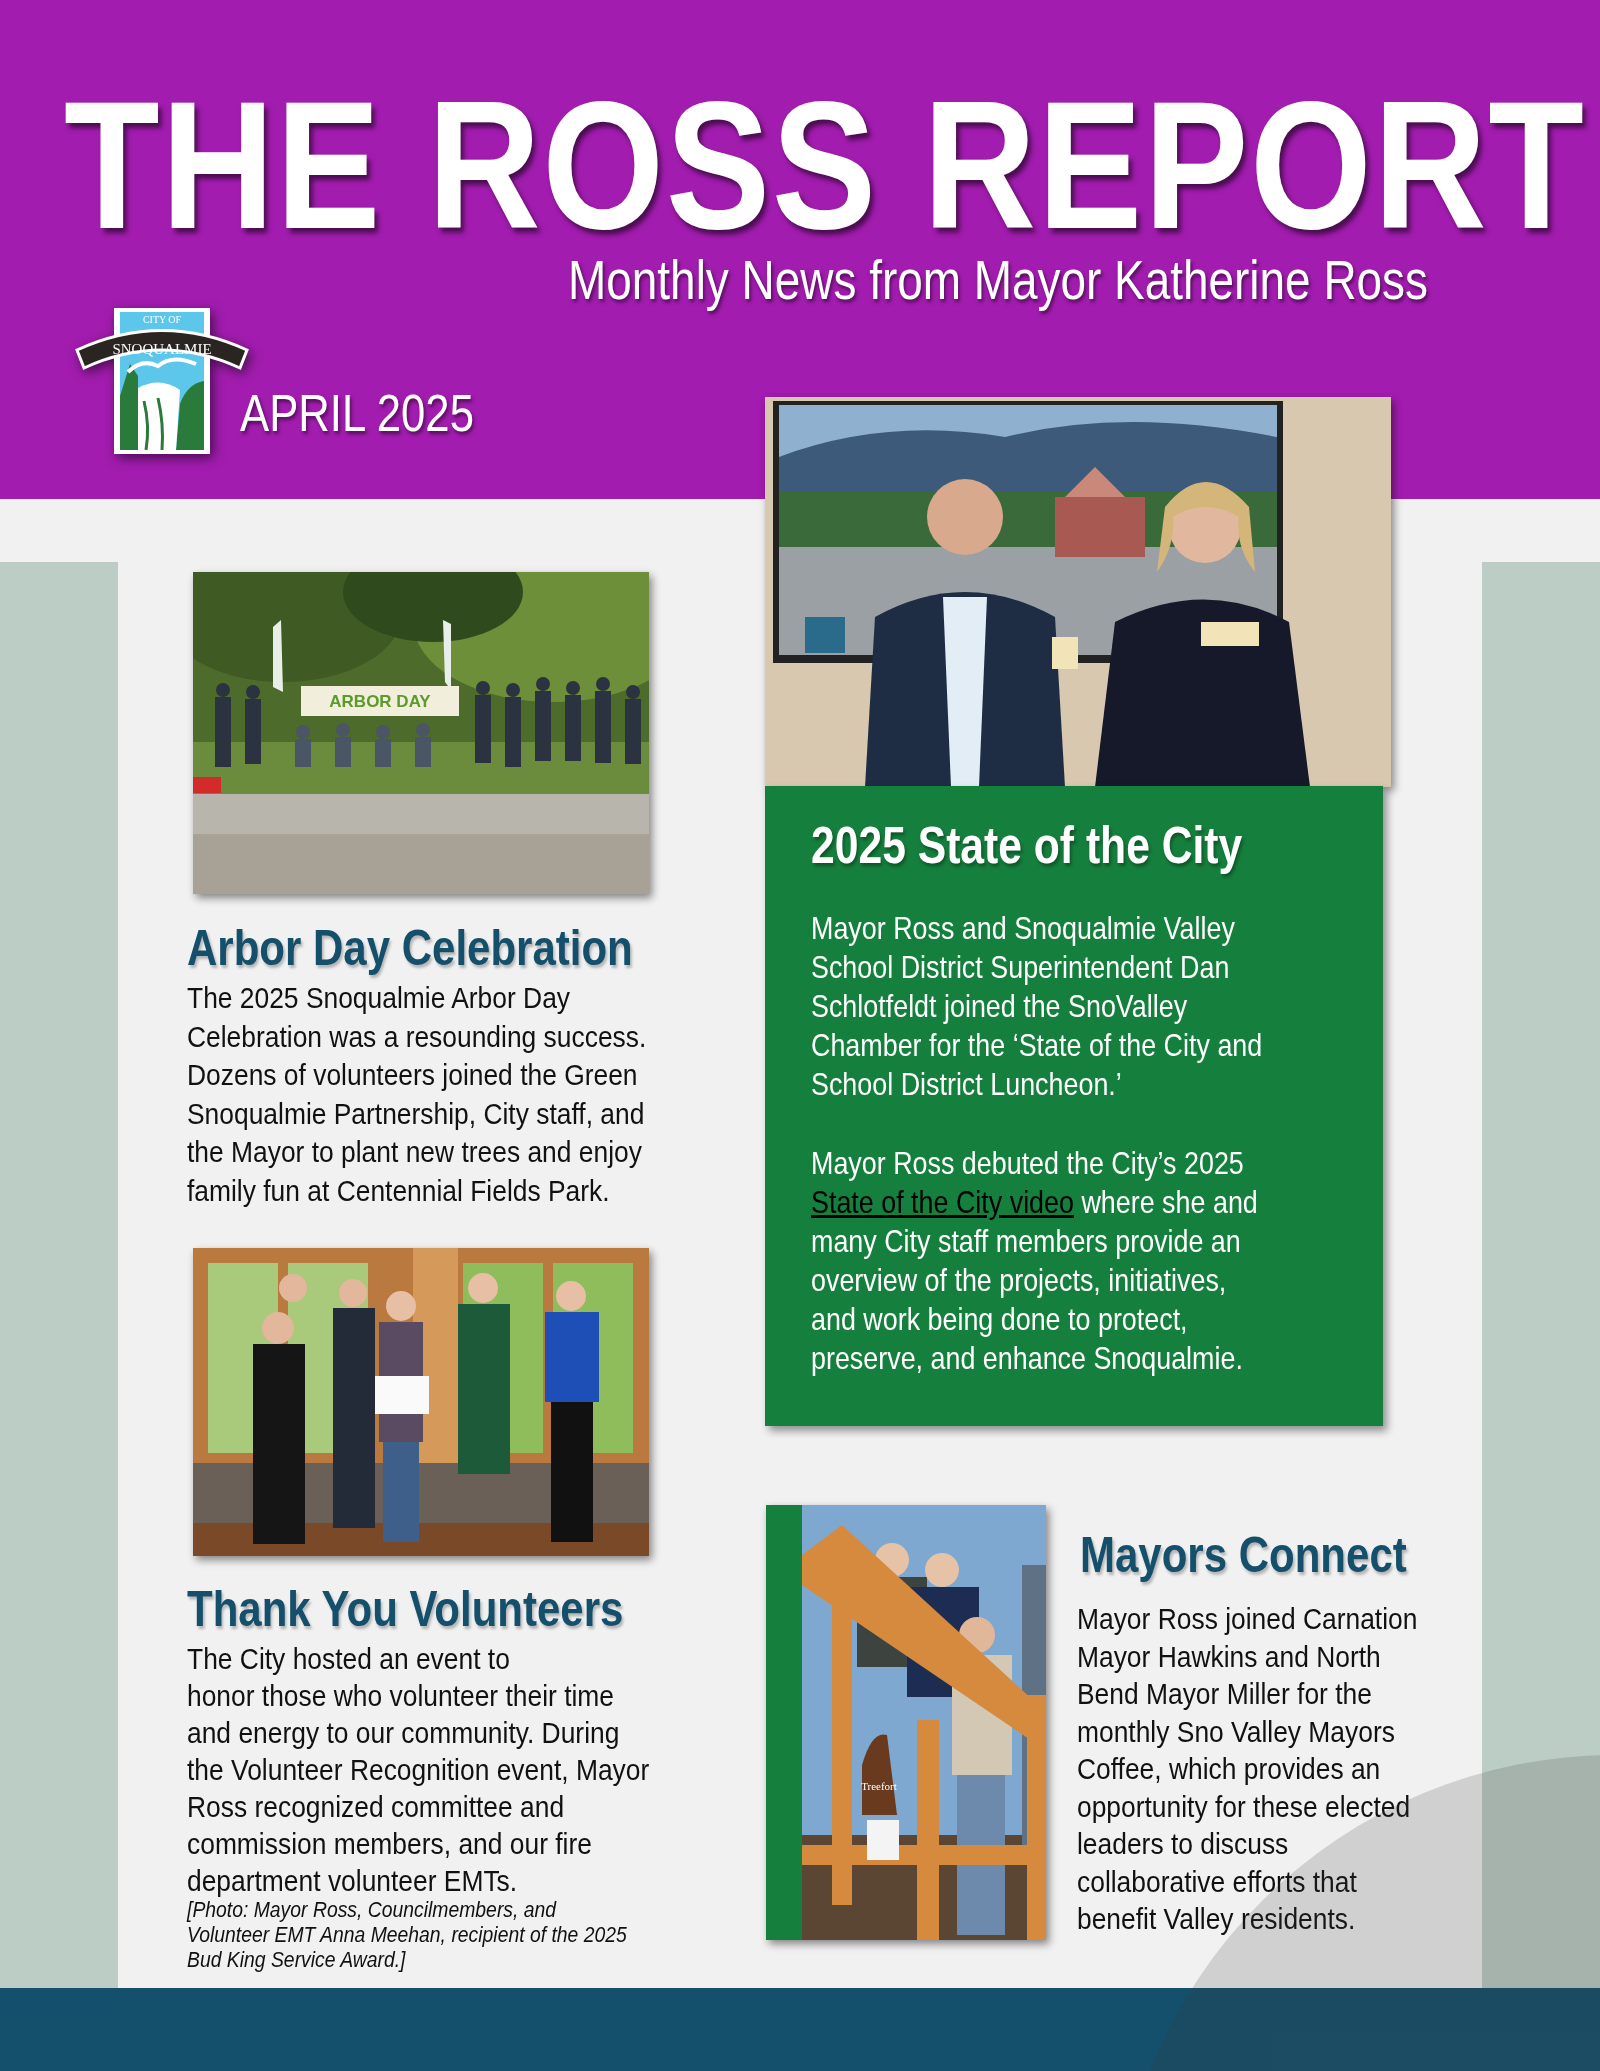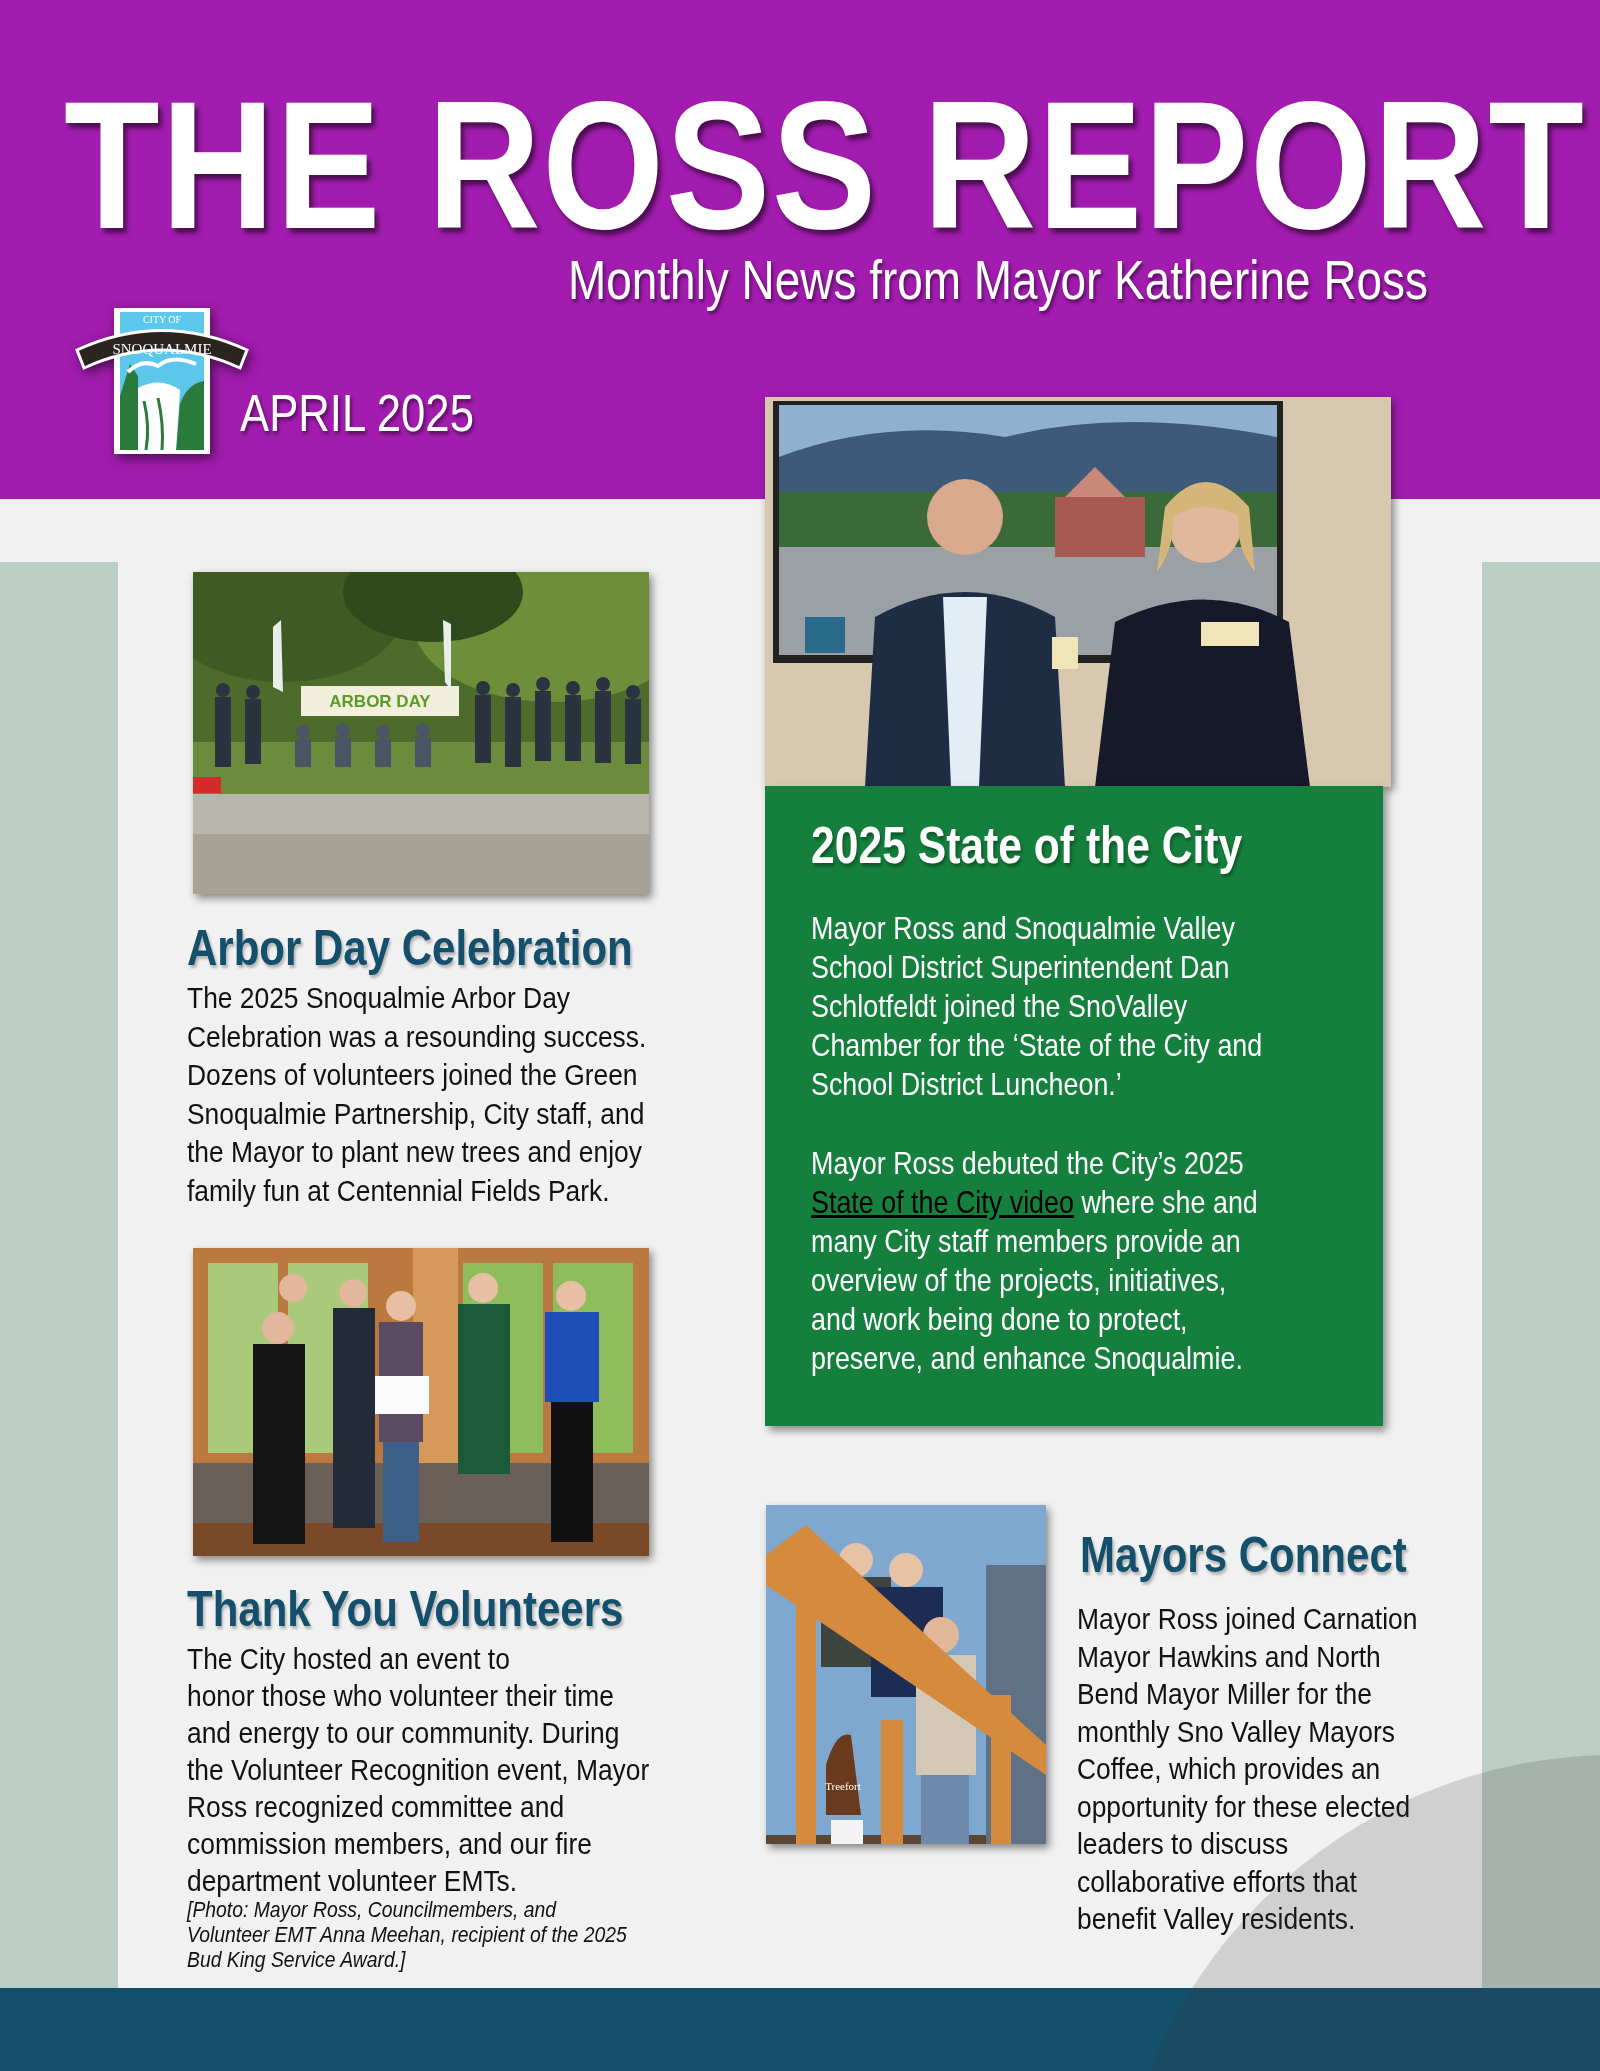--- a/index.html
+++ b/index.html
@@ -243,21 +243,21 @@
   <div class="feature-text lines" style="top:358px;">
     <span>Mayor Ross debuted the City’s 2025</span>
     <span><a class="link">State of the City video</a><span style="display:inline"> where she and</span></span>
     <span>many City staff members provide an</span>
     <span>overview of the projects, initiatives,</span>
     <span>and work being done to protect,</span>
     <span>preserve, and enhance Snoqualmie.</span>
   </div>
 </div>
 
-<div class="photo-frame" style="left:766px; top:1505px; width:280px; height:339px;">
+<div class="photo-frame" style="left:766px; top:1505px; width:280px; height:435px;padding-left:36px;">
   <svg width="280" height="435" viewBox="0 0 280 435">
     <rect width="280" height="435" fill="#7fa8d1"></rect>
     <rect x="0" y="330" width="280" height="105" fill="#5a4632"></rect>
     <rect x="220" y="60" width="60" height="300" fill="#5f7184"></rect>
     <circle cx="90" cy="55" r="17" fill="#e6c3a6"></circle>
       <rect x="55" y="72" width="70" height="90" fill="#3d4440"></rect>
     <circle cx="140" cy="65" r="17" fill="#e6c3a6"></circle>
       <rect x="105" y="82" width="72" height="110" fill="#1d2c52"></rect>
     <circle cx="175" cy="130" r="18" fill="#e1b79a"></circle>
       <rect x="150" y="150" width="60" height="120" fill="#d3c8b3"></rect>

